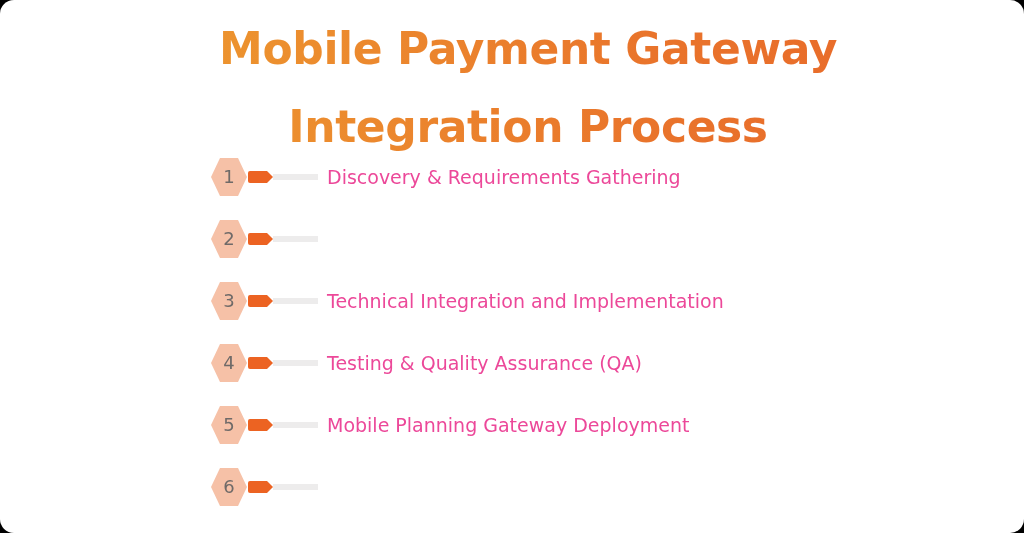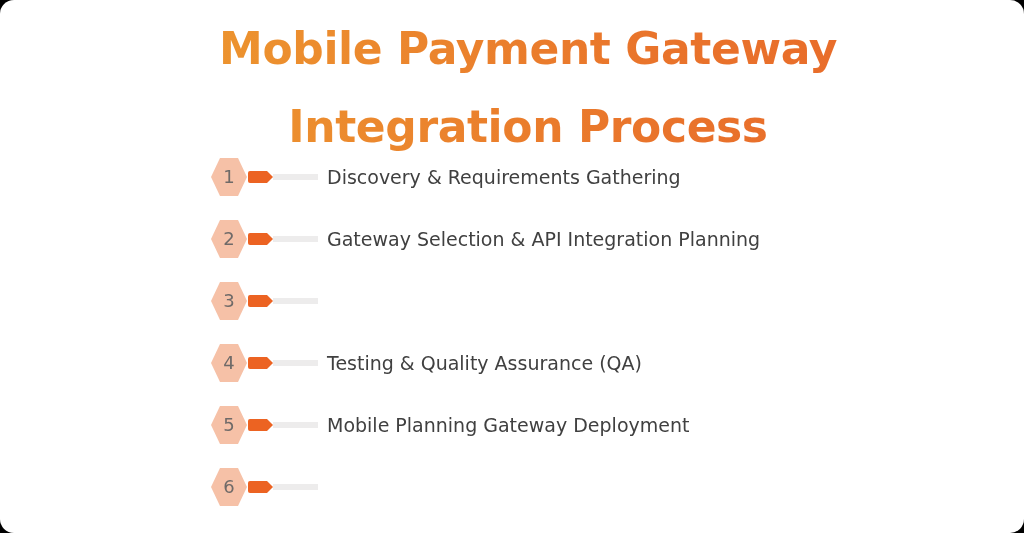--- a/index.html
+++ b/index.html
@@ -111,21 +111,21 @@
     background: #edecec;
     margin-left: 0px;
   }
 
   .step-label {
     flex: 0 0 auto;
     margin-left: 9px;
     font-family: "DejaVu Sans", sans-serif;
     font-size: 19px;
     line-height: 24px;
-    color: #404040;
+    color: #ec4899;
     white-space: nowrap;
   }
 </style>
 </head>
 <body>
 
 <div id="page">
 
   <div id="title-block">
     <span class="title-line line-1">Mobile Payment Gateway</span>
@@ -142,29 +142,29 @@
       <div class="step-rail"></div>
       <div class="step-label">Discovery &amp; Requirements Gathering</div>
     </div>
 
     <div class="step-row">
       <div class="step-hex">
         <span class="step-num">2</span>
       </div>
       <div class="step-arrow"></div>
       <div class="step-rail"></div>
-      <div class="step-label">Gateway Selection &amp; API Integration Planning</div>
     </div>
 
     <div class="step-row">
       <div class="step-hex">
         <span class="step-num">3</span>
       </div>
       <div class="step-arrow"></div>
       <div class="step-rail"></div>
+      <div class="step-label">Technical Integration and Implementation</div>
     </div>
 
     <div class="step-row">
       <div class="step-hex">
         <span class="step-num">4</span>
       </div>
       <div class="step-arrow"></div>
       <div class="step-rail"></div>
       <div class="step-label">Testing &amp; Quality Assurance (QA)</div>
     </div>

